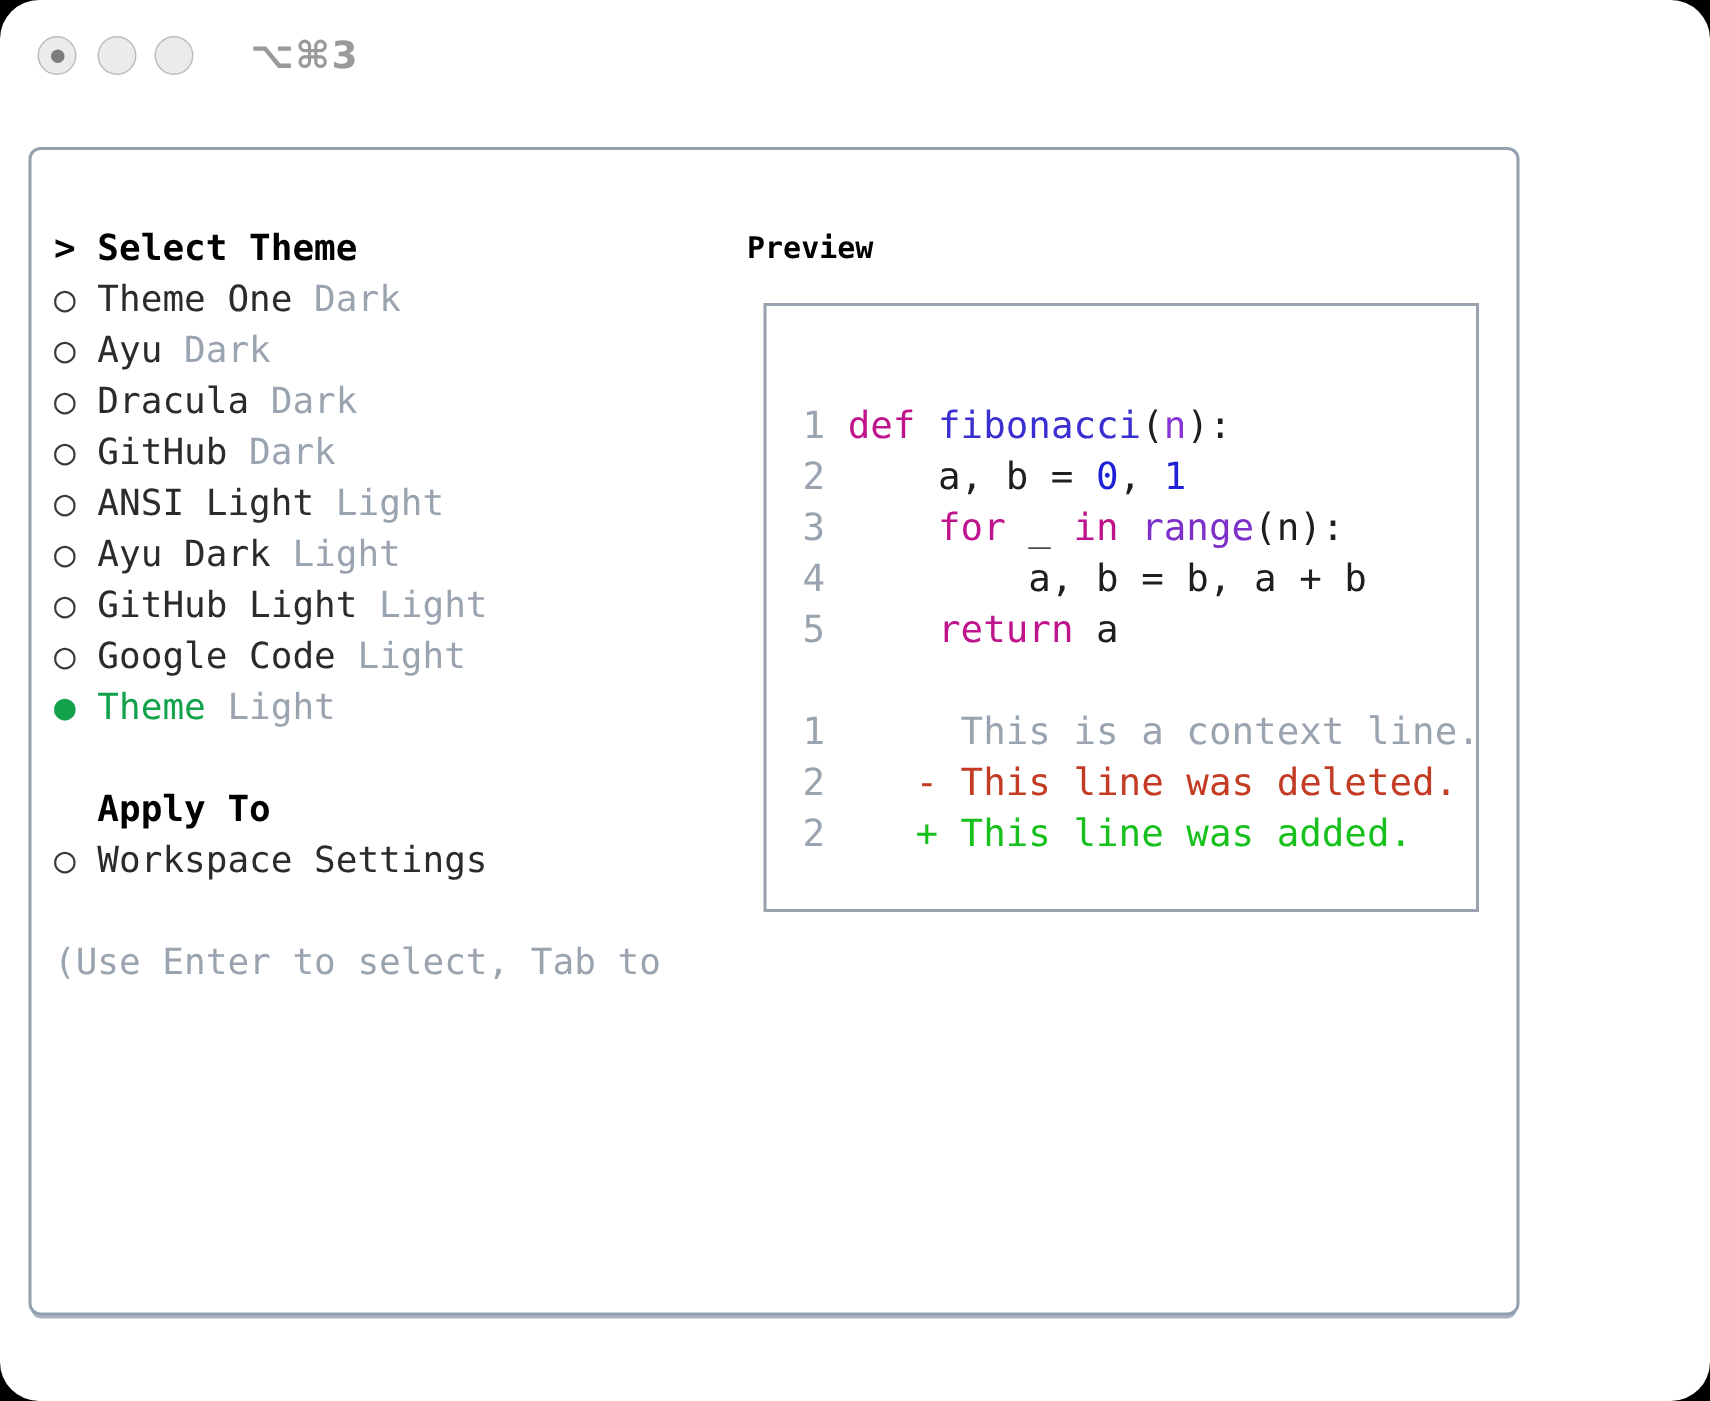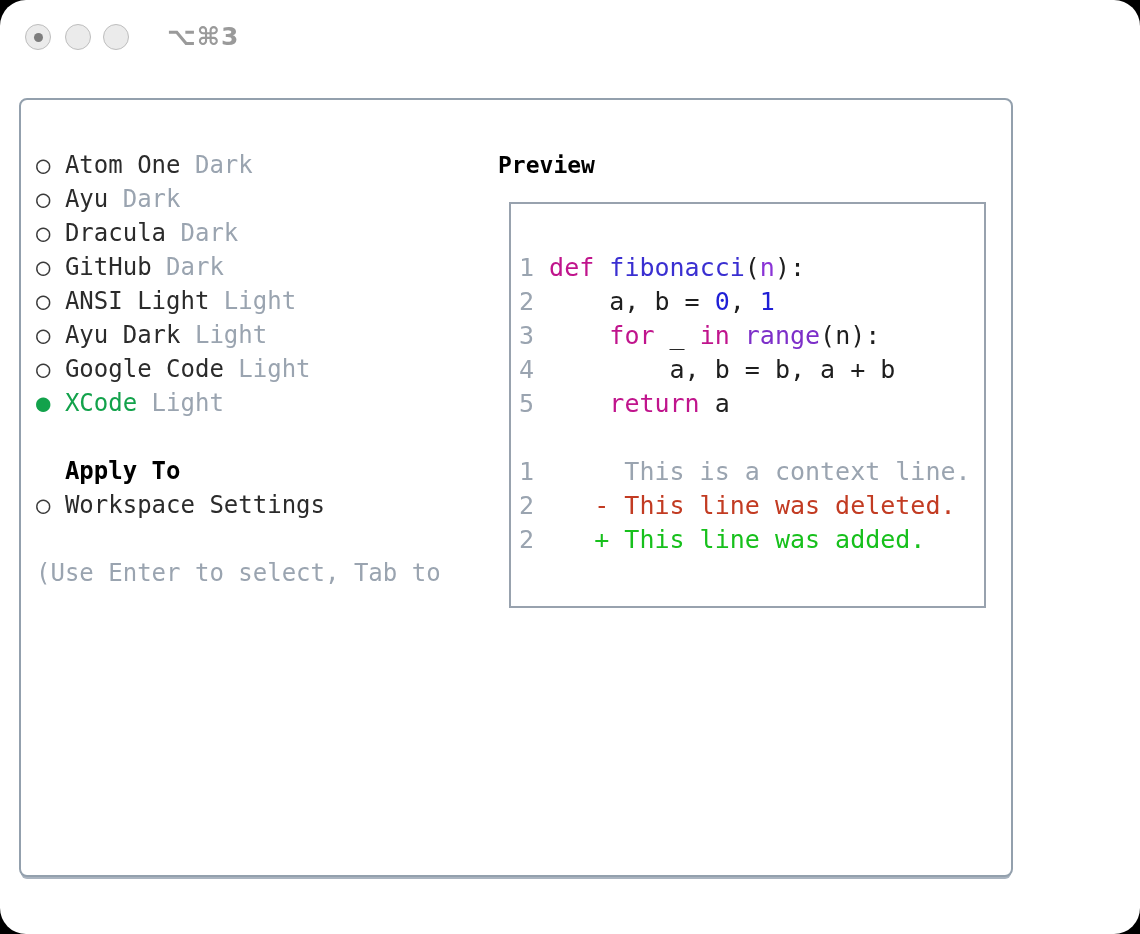--- a/index.html
+++ b/index.html
@@ -11,23 +11,23 @@
   .dot-inner{position:absolute;left:50%;top:50%;width:9px;height:9px;margin:-4.5px 0 0 -4.5px;border-radius:50%;background:#7d7d7d;}
   .shortcut{position:absolute;left:167px;top:23px;font-size:25px;line-height:28px;color:#9a9a9a;font-family:"DejaVu Sans",sans-serif;font-weight:bold;letter-spacing:1px;}
   .panel{position:absolute;left:19px;top:98px;width:994px;height:779px;border:2px solid #93a0ad;border-radius:8px;background:#fff;box-shadow:0 4px 0 -2px #aab4c0;}
   .row{white-space:pre;height:34px;line-height:34px;font-size:24px;color:#2b2b2b;}
   .left{position:absolute;left:15px;top:48px;}
   .bold{font-weight:bold;color:#000;}
   .variant{color:var(--gray);}
   .gray{color:var(--gray);}
   .green{color:var(--green);}
   .marker{color:#3a3a3a;}
-  .preview-title{position:absolute;left:477px;top:48px;height:34px;line-height:34px;font-size:23px;font-weight:bold;color:#000;}
+  .preview-title{position:absolute;left:477px;top:48px;height:34px;line-height:34px;font-size:20px;font-weight:bold;color:#000;}
   .preview-box{position:absolute;left:488px;top:102px;width:477px;height:406px;border:2px solid #98a2ae;background:#fff;}
-  .code{margin:0;padding:47px 18px 0 8px;}
+  .code{margin:16px;padding:47px 18px 0 8px;}
   .cl{white-space:pre;height:34px;line-height:34px;font-size:25px;}
   .tok-ln{color:var(--gray);}
   .tok-kw{color:var(--kw);}
   .tok-fn{color:var(--fn);}
   .tok-bi{color:var(--bi);}
   .tok-pm{color:var(--pm);}
   .tok-num{color:var(--numc);}
   .tok-tx{color:#1e1e1e;}
   .tok-ctx{color:var(--gray);}
   .tok-del{color:var(--del);}
@@ -40,28 +40,30 @@
   <div class="titlebar">
     <span class="dot" style="left:25px">
         <span class="dot-inner"></span>
       </span>
     <span class="dot" style="left:65px"></span>
     <span class="dot" style="left:103px"></span>
     <span class="shortcut">⌥⌘3</span>
   </div>
   <div class="panel">
     <div class="left">
-        <div class="row"><span class="marker">○ </span><span>Atom One</span><span class="variant"> Dark</span></div>
+        <div class="row"><span class="bold">&gt; </span><span class="bold">Select Theme</span></div>
+        <div class="row"><span class="marker">○ </span><span>Theme One</span><span class="variant"> Dark</span></div>
         <div class="row"><span class="marker">○ </span><span>Ayu</span><span class="variant"> Dark</span></div>
         <div class="row"><span class="marker">○ </span><span>Dracula</span><span class="variant"> Dark</span></div>
         <div class="row"><span class="marker">○ </span><span>GitHub</span><span class="variant"> Dark</span></div>
         <div class="row"><span class="marker">○ </span><span>ANSI Light</span><span class="variant"> Light</span></div>
         <div class="row"><span class="marker">○ </span><span>Ayu Dark</span><span class="variant"> Light</span></div>
+        <div class="row"><span class="marker">○ </span><span>GitHub Light</span><span class="variant"> Light</span></div>
         <div class="row"><span class="marker">○ </span><span>Google Code</span><span class="variant"> Light</span></div>
-        <div class="row"><span class="green">● </span><span class="green">XCode</span><span class="variant"> Light</span></div>
+        <div class="row"><span class="green">● </span><span class="green">Theme</span><span class="variant"> Light</span></div>
         <div class="row"></div>
         <div class="row"><span class="bold">  Apply To</span></div>
         <div class="row"><span class="marker">○ </span><span>Workspace Settings</span></div>
         <div class="row"></div>
         <div class="row"><span class="gray">(Use Enter to select, Tab to</span></div>
       </div>
     <div class="preview-title">Preview</div>
     <div class="preview-box">
       <pre class="code"><div class="cl"><span class="tok-ln">1 </span><span class="tok-kw">def</span><span class="tok-tx"> </span><span class="tok-fn">fibonacci</span><span class="tok-tx">(</span><span class="tok-pm">n</span><span class="tok-tx">):</span></div><div class="cl"><span class="tok-ln">2 </span><span class="tok-tx">    a, b = </span><span class="tok-num">0</span><span class="tok-tx">, </span><span class="tok-num">1</span></div><div class="cl"><span class="tok-ln">3 </span><span class="tok-tx">    </span><span class="tok-kw">for</span><span class="tok-tx"> _ </span><span class="tok-kw">in</span><span class="tok-tx"> </span><span class="tok-bi">range</span><span class="tok-tx">(n):</span></div><div class="cl"><span class="tok-ln">4 </span><span class="tok-tx">        a, b = b, a + b</span></div><div class="cl"><span class="tok-ln">5 </span><span class="tok-tx">    </span><span class="tok-kw">return</span><span class="tok-tx"> a</span></div><div class="cl"></div><div class="cl"><span class="tok-ln">1 </span><span class="tok-ctx">     This is a context line.</span></div><div class="cl"><span class="tok-ln">2 </span><span class="tok-del">   - This line was deleted.</span></div><div class="cl"><span class="tok-ln">2 </span><span class="tok-add">   + This line was added.</span></div></pre>
     </div>

